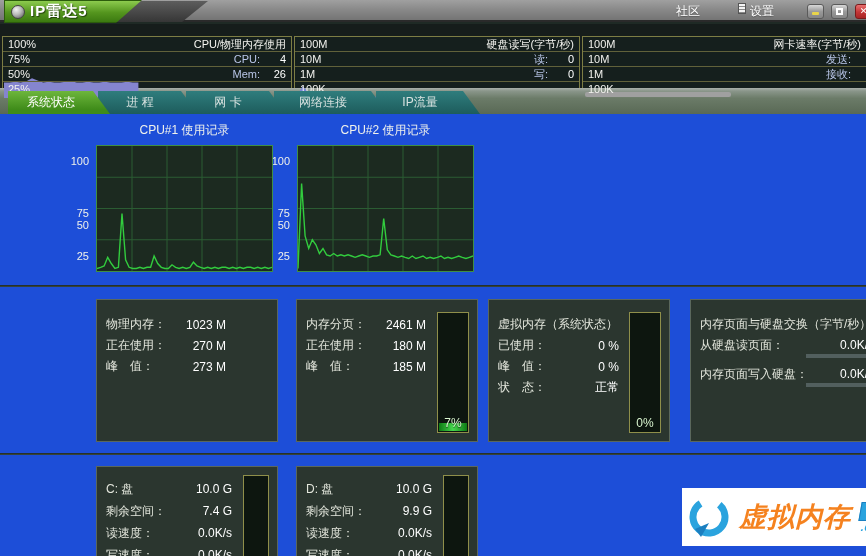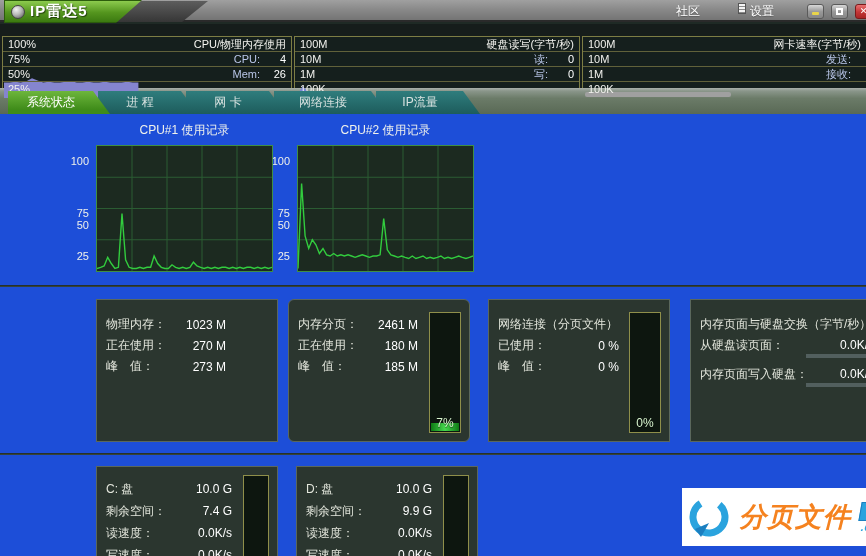--- a/index.html
+++ b/index.html
@@ -79,21 +79,21 @@
   .yticks .k100 { top:-5px; } .yticks .k75 { top:27px;margin-top:20px; } .yticks .k50 { top:59px; } .yticks .k25 { top:90px; }
   .graph { position:absolute; top:31px; width:177px; height:127px; background:#1c2a20; border:1px solid #3f8f44; }
   .g1 { left:96px; } .g2 { left:297px; }
 
   .divider { position:absolute; left:0; width:866px; height:2px; background:linear-gradient(#1e2822,#3d4c41); }
   .dv1 { top:171px; } .dv2 { top:339px; }
 
   .panel { position:absolute; border:1px solid #5a675c; background:#2b362f; }
   .p-mem { top:185px; height:143px; }
   .p1 { left:96px;  width:182px; }
-  .p2 { left:288px; width:182px;border-radius:6px; }
+  .p2 { left:296px; width:182px; }
   .p3 { left:488px; width:182px; }
   .p4 { left:690px; width:215px; }
   .p-disk { top:352px; height:108px; }
   .pc { left:96px; width:182px; } .pd { left:296px; width:182px; }
 
   .panel .inner { position:absolute; left:9px; top:14px; right:9px; bottom:8px; }
   .prow { display:flex; align-items:center; height:21px; }
   .p-disk .prow { height:22px; }
   .prow .lbl { color:#e3e6dc; font-size:12px; white-space:nowrap; }
   .prow .val { color:#fff; font-size:12px; text-align:right; flex:1; white-space:nowrap; }
@@ -327,28 +327,32 @@
           </div>
       </div>
       <div class="gauge">
         <div class="fill" style="height: 7%;"></div>
         <div class="glabel">7%</div>
       </div>
     </div>
 
     <div class="panel p-mem p3">
       <div class="inner" style="right:46px;">
-        <div class="ptitle">网络连接（分页文件）</div>
+        <div class="ptitle">虚拟内存（系统状态）</div>
         <div class="prow">
             <span class="lbl">已使用：</span>
             <span class="val" style="margin-right:4px;">0 %</span>
           </div>
         <div class="prow">
             <span class="lbl">峰　值：</span>
             <span class="val" style="margin-right:4px;">0 %</span>
+          </div>
+        <div class="prow">
+            <span class="lbl">状　态：</span>
+            <span class="val" style="margin-right:4px;">正常</span>
           </div>
       </div>
       <div class="gauge">
         <div class="fill" style="height: 0%;"></div>
         <div class="glabel">0%</div>
       </div>
     </div>
 
     <div class="panel p-mem p4">
       <div class="inner">
@@ -410,21 +414,21 @@
           </div>
       </div>
       <div class="gauge" style="width:26px;"></div>
     </div>
 
     <div class="watermark">
       <svg class="wm-logo" viewBox="0 0 44 44">
         <circle cx="22" cy="22" r="16" fill="none" stroke="#2aa3de" stroke-width="7" stroke-dasharray="80 21" transform="rotate(-50 22 22)"></circle>
         <polygon points="8,34 22,28 14,42" fill="#1b7fc0"></polygon>
       </svg>
-      <span class="wm-name">分页文件</span>
+      <span class="wm-name">虚拟内存</span>
       <span class="wm-badge">
         <div class="top">CNCRK</div>
         <div class="bot">.COM</div>
       </span>
     </div>
 
   </div>
 </div>
 
 </body></html>

